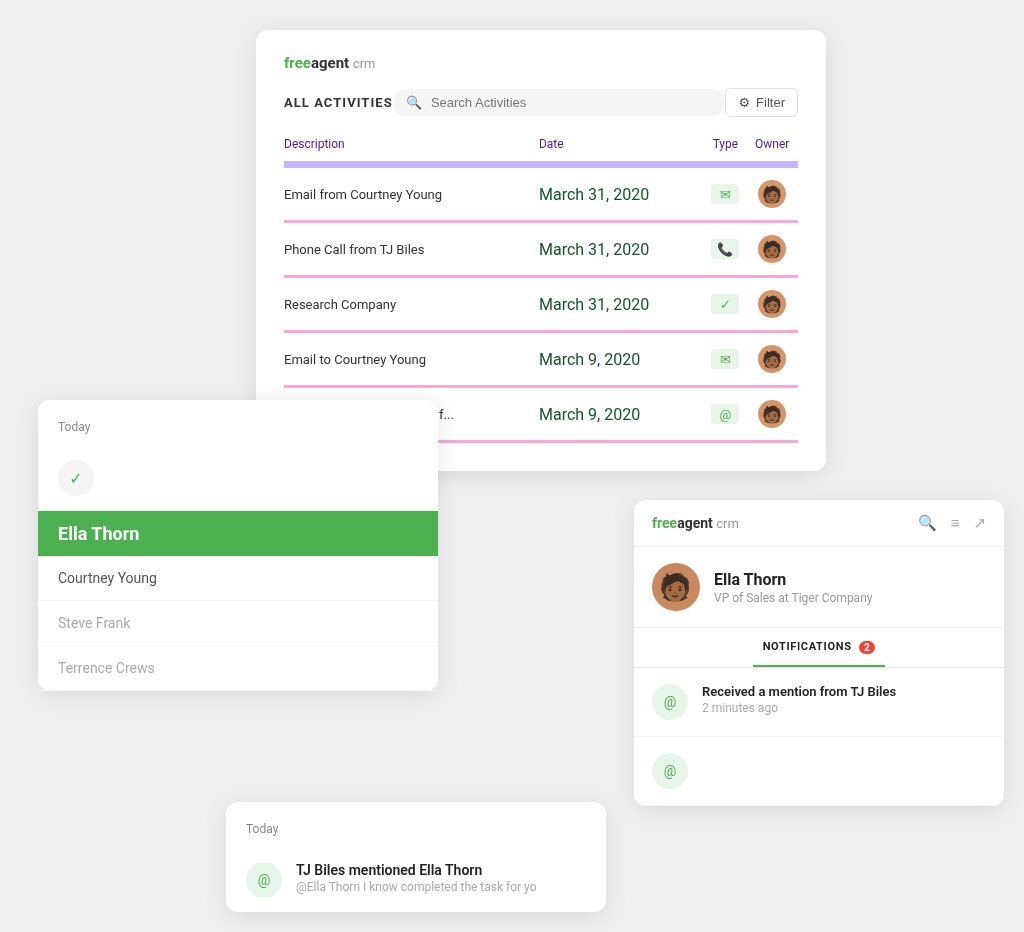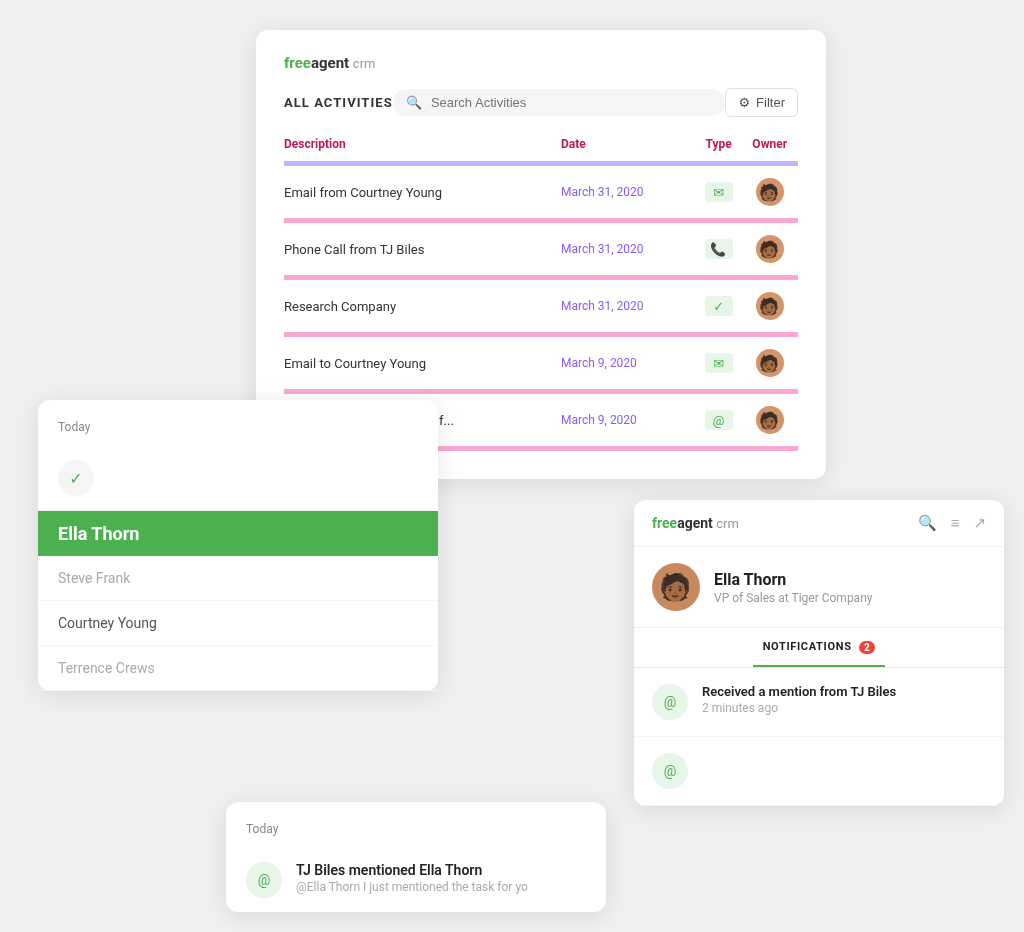--- a/index.html
+++ b/index.html
@@ -77,35 +77,35 @@
       font-size: 13px;
       color: #555;
       background: #fff;
       cursor: pointer;
     }
 
     .activities-table { width: 100%; border-collapse: collapse; }
     .activities-table th {
       text-align: left;
       font-size: 12px;
-      font-weight: 700;
-      color: #be185d;
+      font-weight: 400;
+      color: #4c1d95;
       padding: 0 0 10px 0;
-      border-bottom: 5px solid #c4b5fd;
+      border-bottom: 7px solid #c4b5fd;
     }
     .activities-table th.col-type,
     .activities-table th.col-owner { text-align: center; }
     .activities-table td {
       padding: 12px 0;
-      border-bottom: 5px solid #f9a8d4;
+      border-bottom: 3px solid #f9a8d4;
       font-size: 13px;
       color: #333;
       vertical-align: middle;
     }
-    .activities-table td.col-date { color: #8b5cf6; font-size: 12px; }
+    .activities-table td.col-date { color: #14532d; font-size: 16px; }
     .activities-table td.col-type { text-align: center; }
     .activities-table td.col-owner { text-align: center; }
     .type-icon {
       display: inline-flex;
       align-items: center;
       justify-content: center;
       width: 28px;
       height: 20px;
       border-radius: 4px;
       font-size: 13px;
@@ -413,38 +413,38 @@
 </div>
 
 <div class="card" id="feed-card">
   <div class="feed-today-label">Today</div>
   <div class="feed-item">
     <div class="checkmark-circle">✓</div>
   </div>
   <div class="feed-highlight-row">
     <span class="feed-highlight-name">Ella Thorn</span>
   </div>
+  <div class="feed-contact-row">
+    <span>Courtney Young</span>
+  </div>
   <div class="feed-contact-row muted">
     <span>Steve Frank</span>
-  </div>
-  <div class="feed-contact-row">
-    <span>Courtney Young</span>
   </div>
   <div class="feed-contact-row muted">
     <span>Terrence Crews</span>
   </div>
 </div>
 
 <div class="card" id="mention-card">
   <div class="mention-today">Today</div>
   <div class="mention-item">
     <div class="mention-icon">@</div>
     <div>
       <div class="mention-title">TJ Biles mentioned Ella Thorn</div>
-      <div class="mention-body">@Ella Thorn I just mentioned the task for yo</div>
+      <div class="mention-body">@Ella Thorn I know completed the task for yo</div>
     </div>
   </div>
 </div>
 
 <div class="card" id="notif-card">
   <div class="notif-header">
     <div class="notif-brand">
       <span class="brand-free">free</span><span class="brand-agent">agent</span> <span class="brand-crm">crm</span>
     </div>
     <div class="notif-icons">

